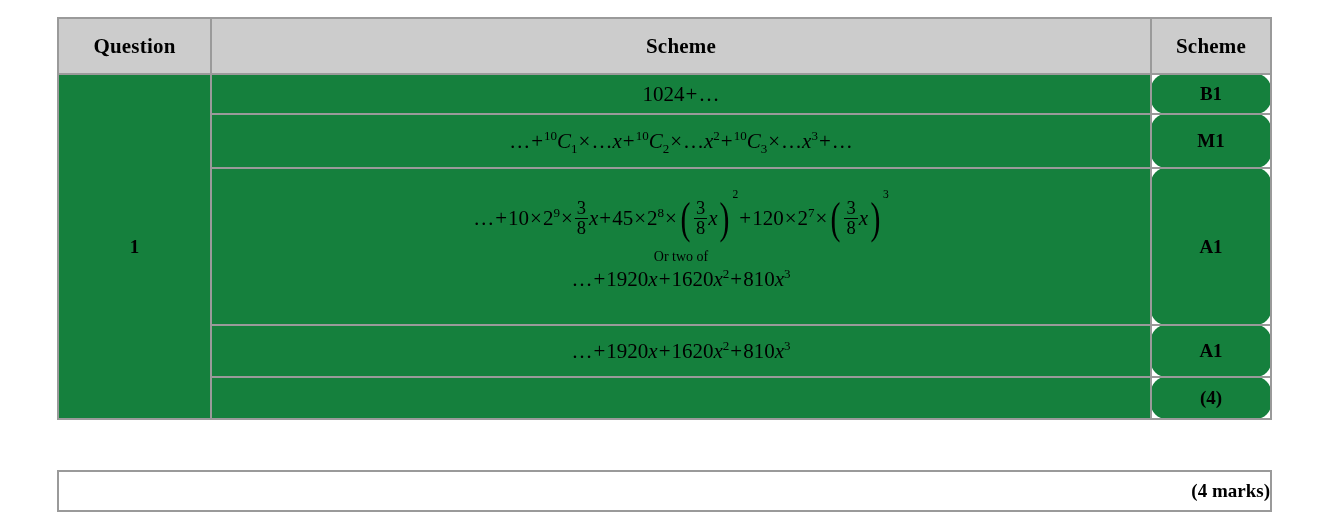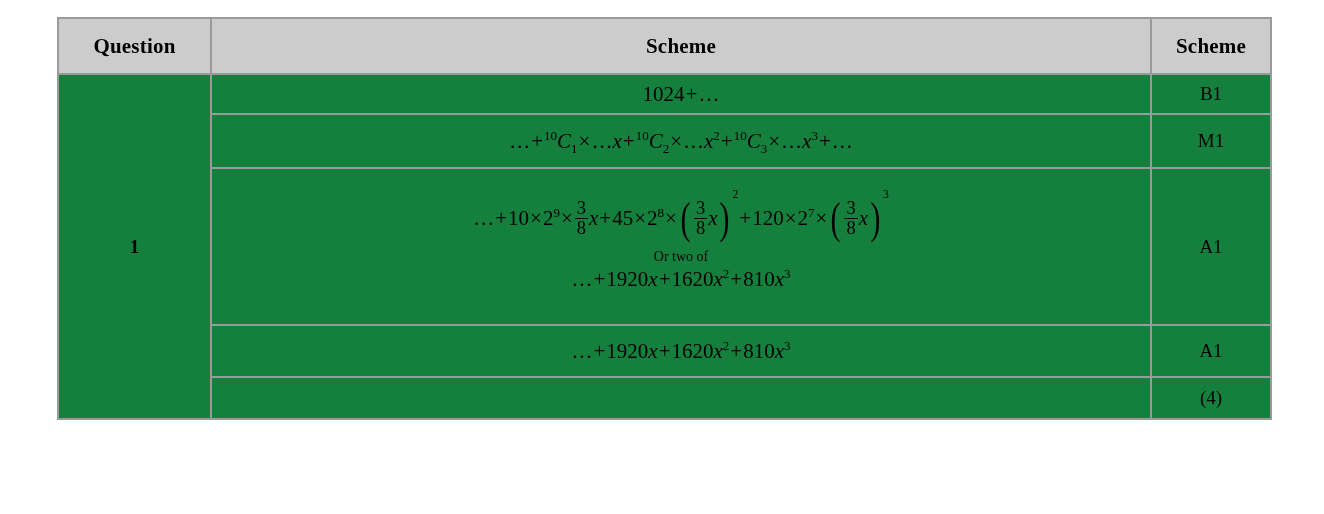--- a/index.html
+++ b/index.html
@@ -70,22 +70,23 @@
   }
   td.scheme.r1 { height: 38px; }
   td.scheme.r2 { height: 52px; text-align: center; }
   td.scheme.r3 { height: 155px; }
   td.scheme.r4 { height: 50px; }
   td.scheme.r5 { height: 40px; }
 
   
   td.marks {
     text-align: center;
-    font-weight: normal;
+    font-weight: bold;
     font-size: 19px;
+    border-radius: 15px;
   }
 
   
   table.total {
     position: absolute;
     left: 57px;
     top: 470px;
     width: 1213px;
     border-collapse: collapse;
     table-layout: fixed;
@@ -197,14 +198,24 @@
       <td class="marks">A1</td>
     </tr>
 
     <tr>
       <td class="scheme r5"></td>
       <td class="marks">(4)</td>
     </tr>
   </tbody>
     </table>
 
+  <table class="total">
+    <colgroup>
+      <col style="width:1213px">
+    </colgroup>
+    <tbody>
+        <tr>
+      <td class="totallabel">(4 marks)</td>
+    </tr>
+  </tbody>
+    </table>
 
 </div>
 
 </body></html>

